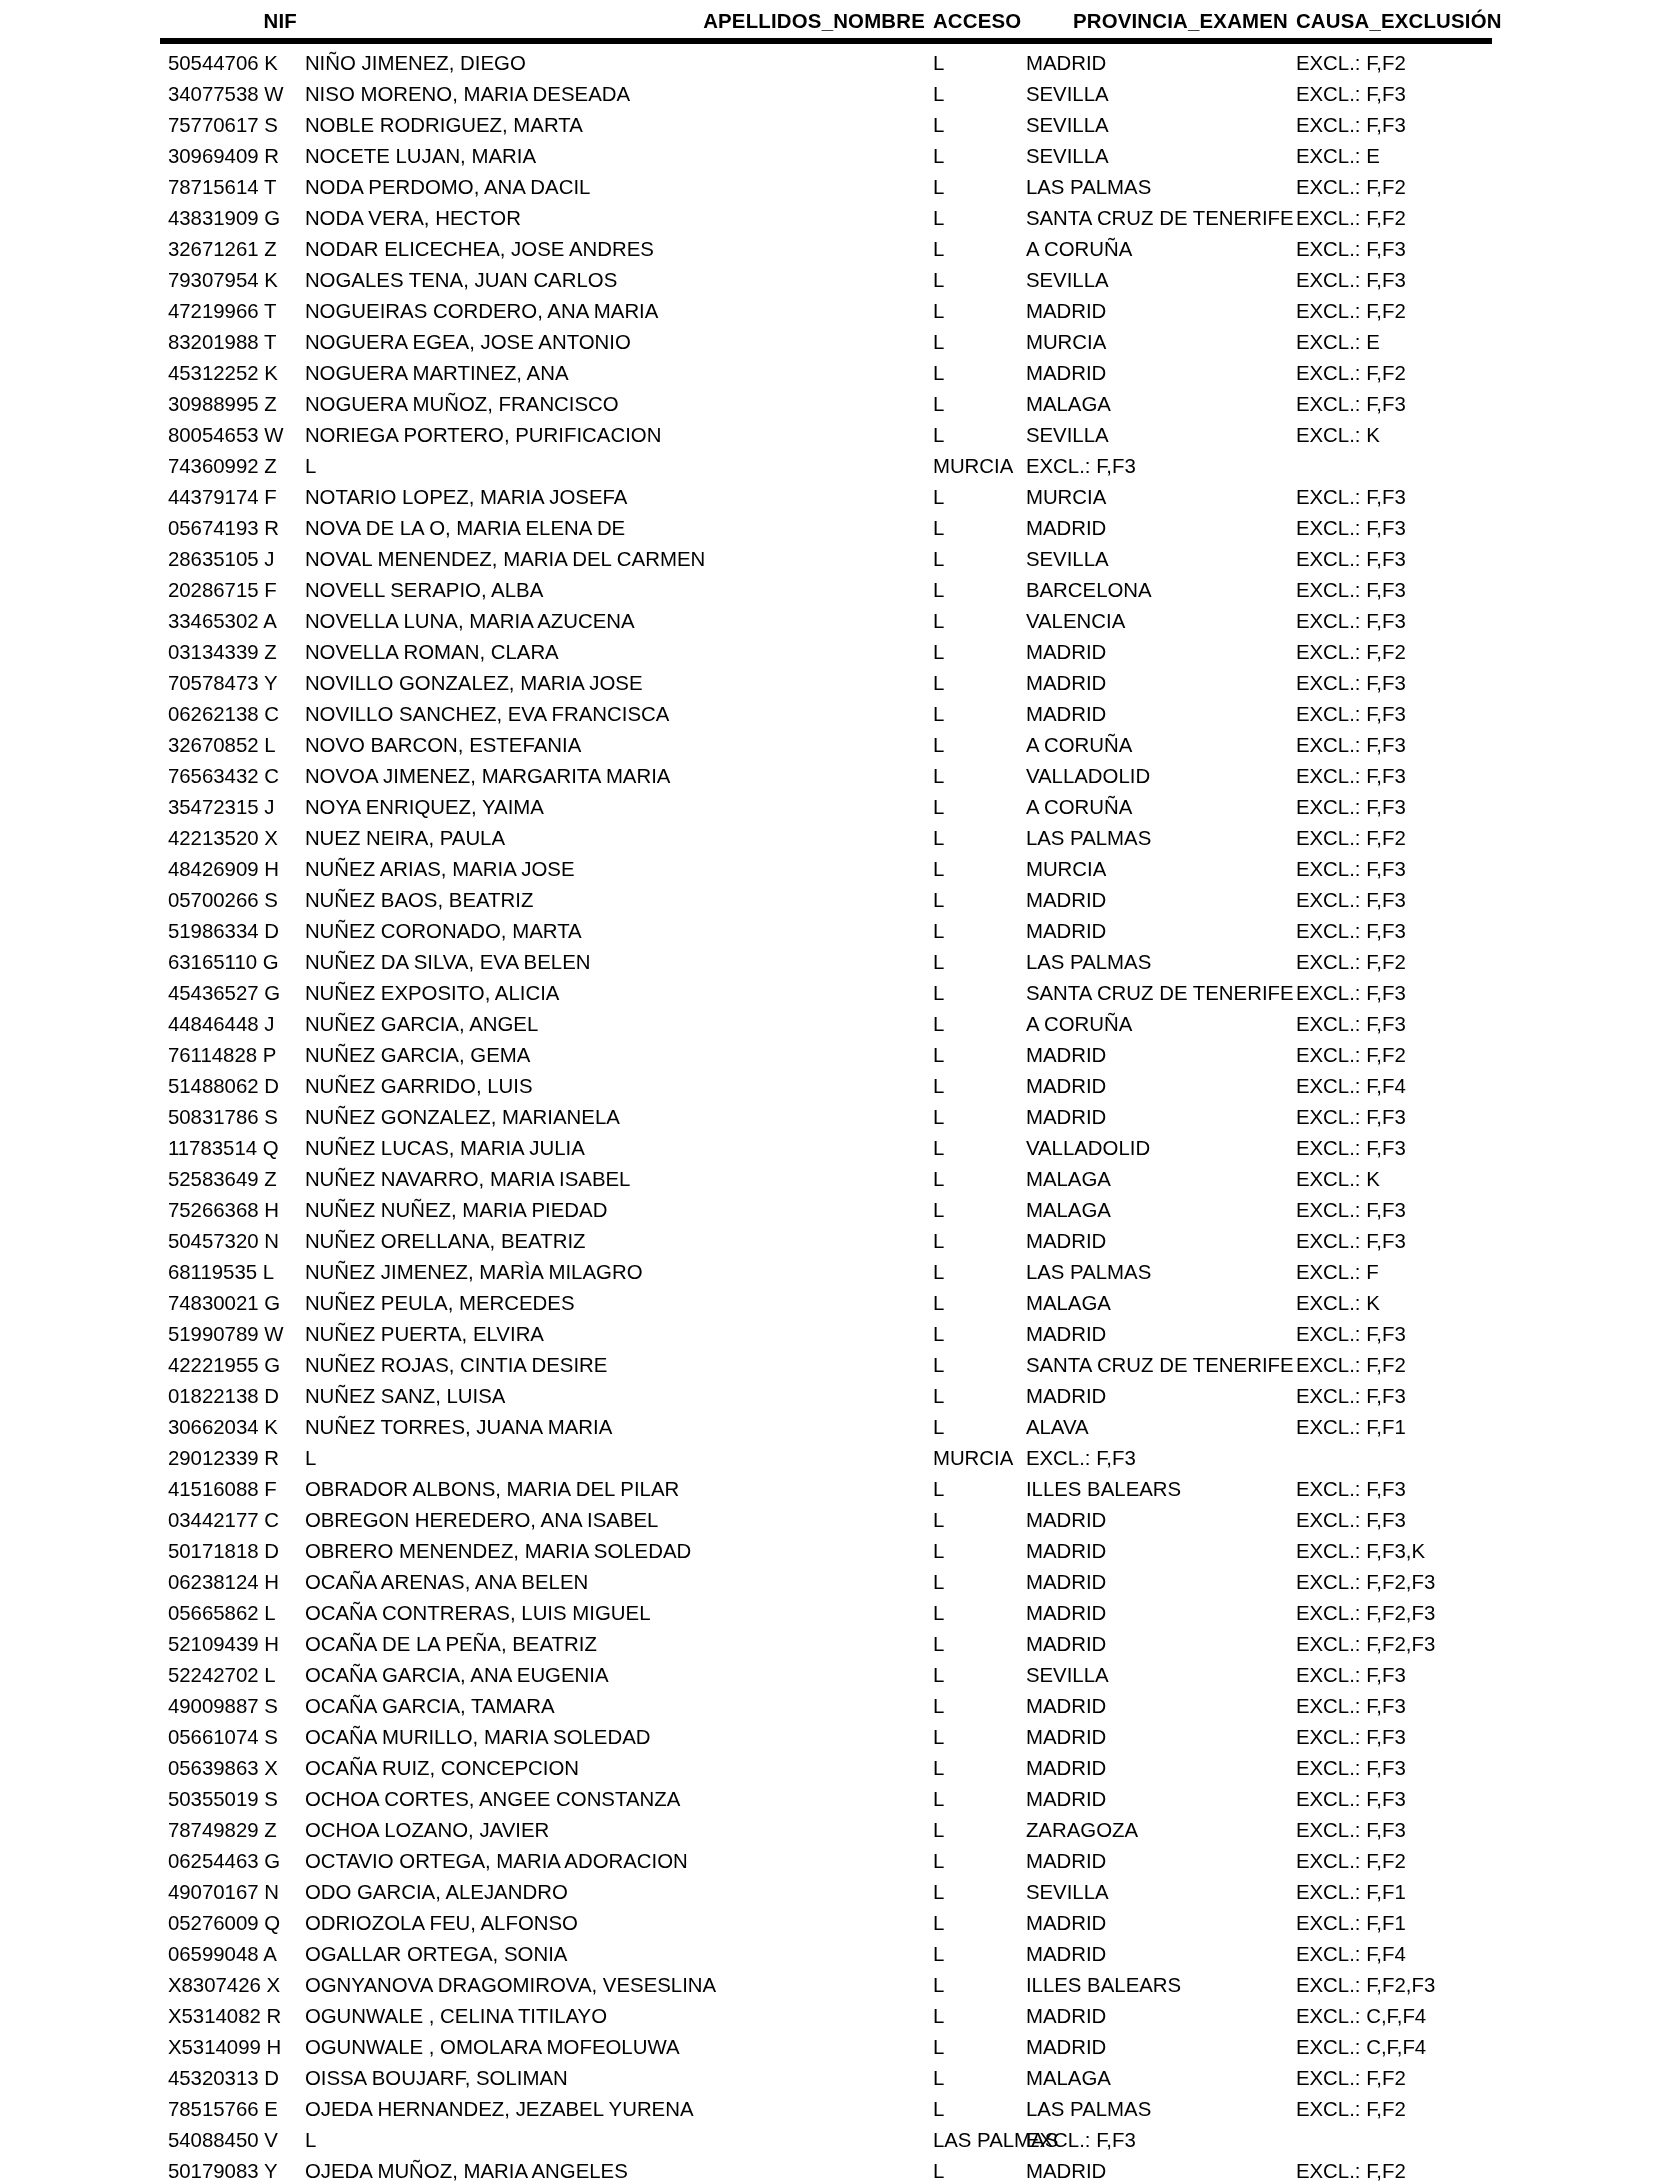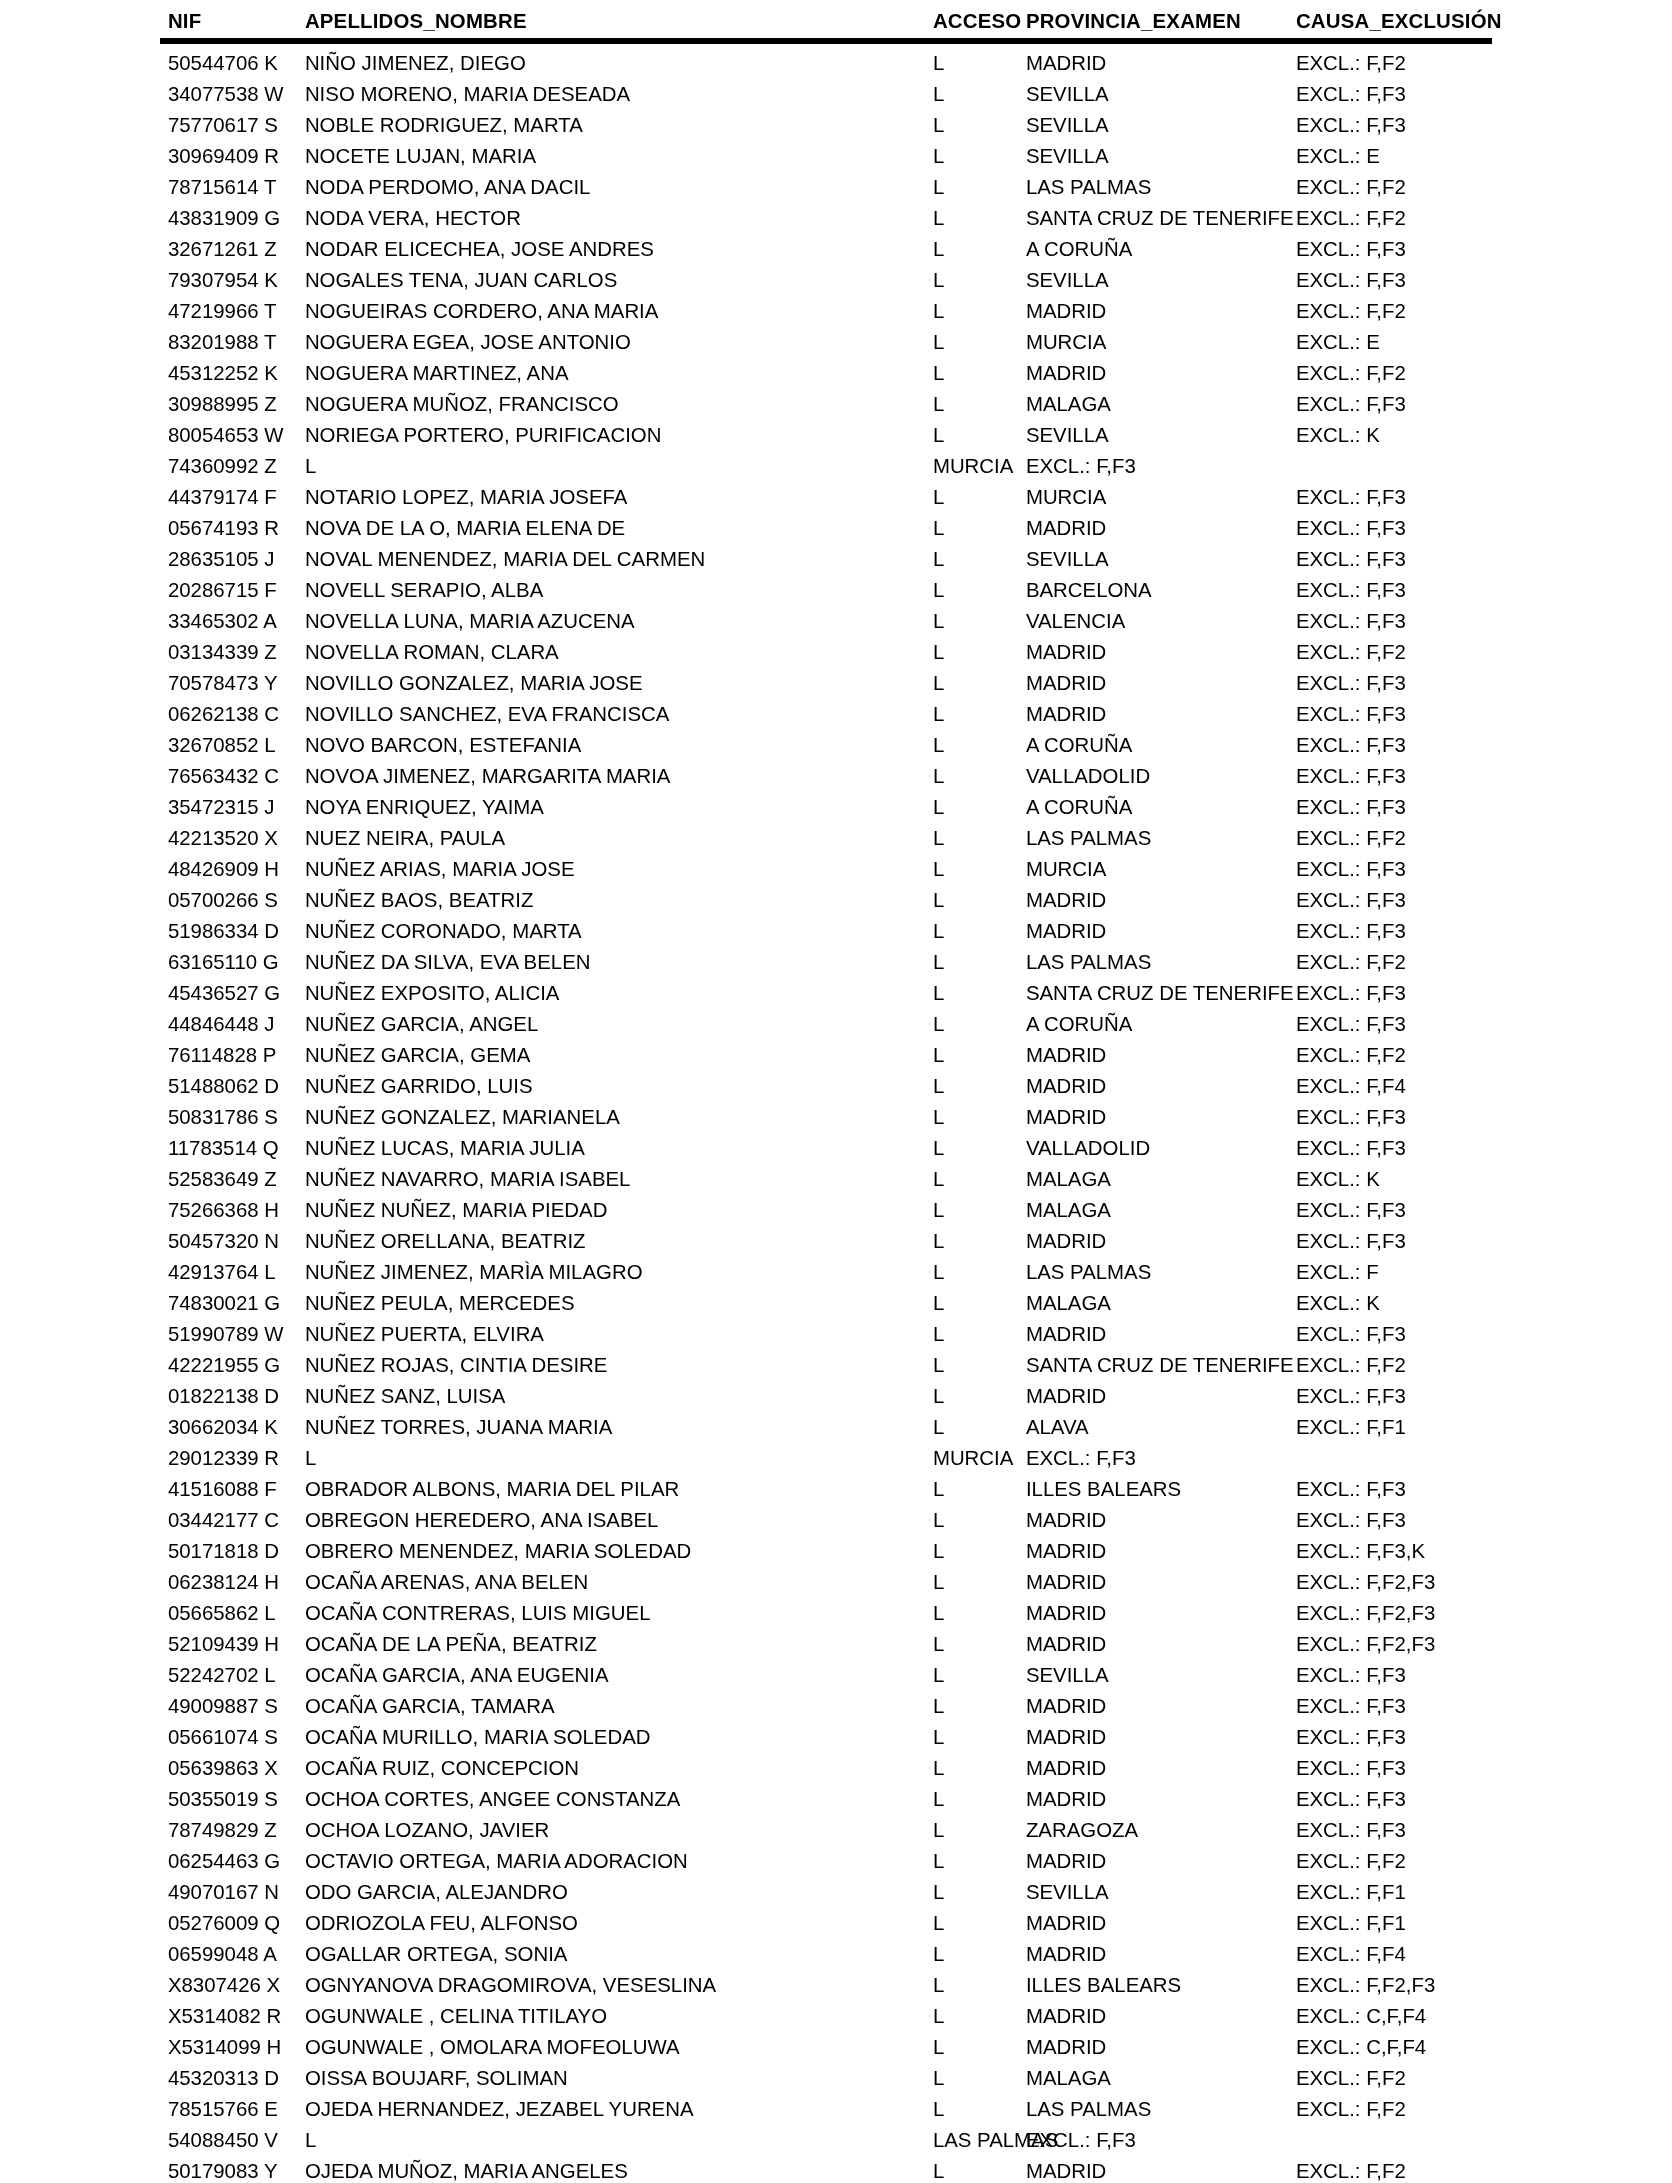--- a/index.html
+++ b/index.html
@@ -23,21 +23,21 @@
   }
   .hdr-row {
     display: grid;
     grid-template-columns: 137px 628px 93px 270px 205px;
     padding-top: 10.2px;
     line-height: 23.6px;
     font-weight: 700;
     font-size: 20.4px;
     letter-spacing: 0.2px;
   }
-  .hdr-row .hcell { padding-left: 7.9px; white-space: nowrap; }
+  .hdr-row .hcell { padding-left: 7.9px; white-space: nowrap; text-align: right; }
   .hdr-rule {
     margin-top: 4.7px;
     height: 5.5px;
     background: #000000;
   }
   .tbody { padding-top: 3.9px; }
   .row {
     display: grid;
     grid-template-columns: 137px 628px 93px 270px 205px;
     height: 31px;
@@ -334,21 +334,21 @@
           <div class="cell c4">EXCL.: F,F3</div>
         </div>
         <div class="row">
           <div class="cell c0">50457320 N</div>
           <div class="cell c1">NUÑEZ ORELLANA, BEATRIZ</div>
           <div class="cell c2">L</div>
           <div class="cell c3">MADRID</div>
           <div class="cell c4">EXCL.: F,F3</div>
         </div>
         <div class="row">
-          <div class="cell c0">42913764 L</div>
+          <div class="cell c0">68119535 L</div>
           <div class="cell c1">NUÑEZ JIMENEZ, MARÌA MILAGRO</div>
           <div class="cell c2">L</div>
           <div class="cell c3">LAS PALMAS</div>
           <div class="cell c4">EXCL.: F</div>
         </div>
         <div class="row">
           <div class="cell c0">74830021 G</div>
           <div class="cell c1">NUÑEZ PEULA, MERCEDES</div>
           <div class="cell c2">L</div>
           <div class="cell c3">MALAGA</div>

